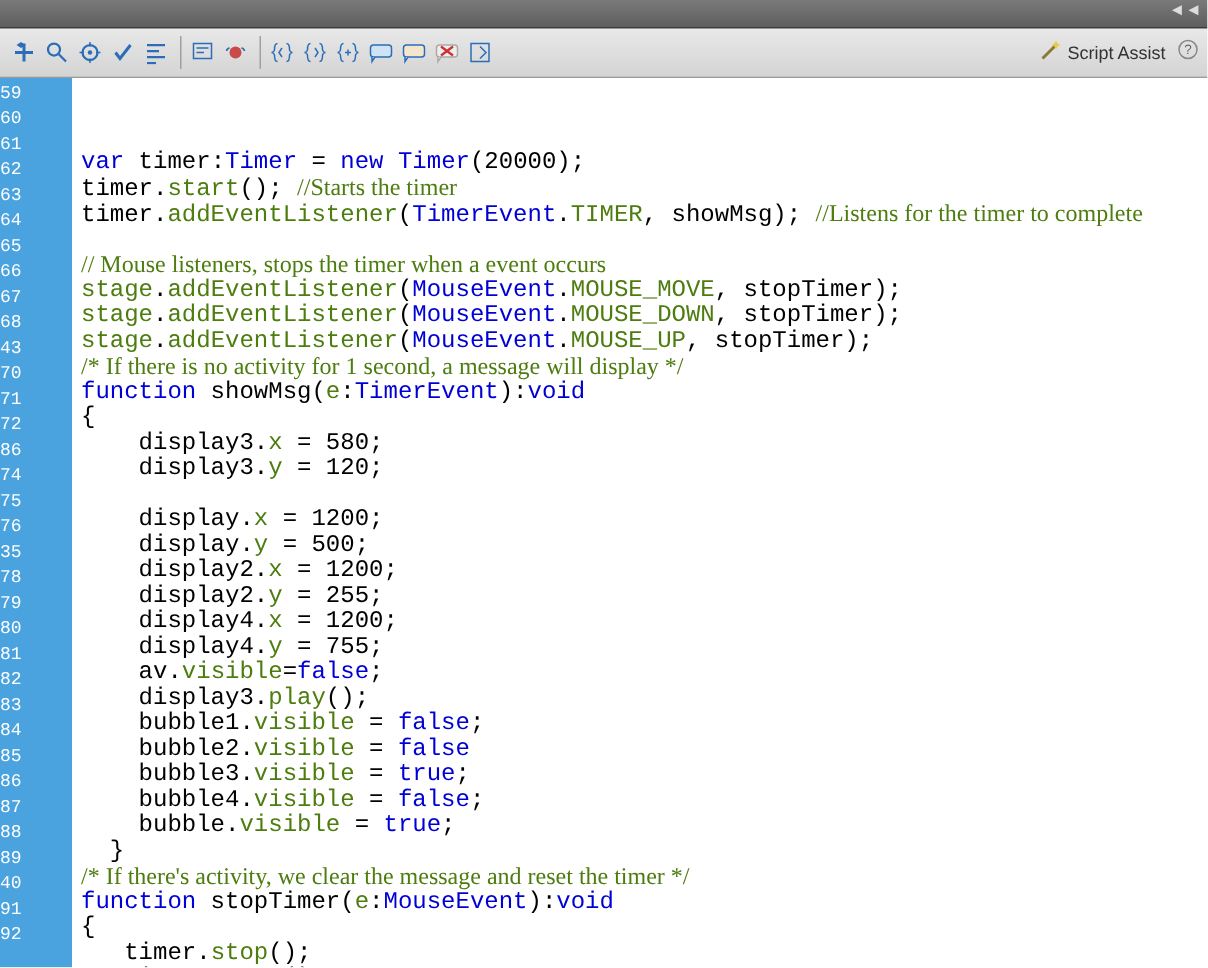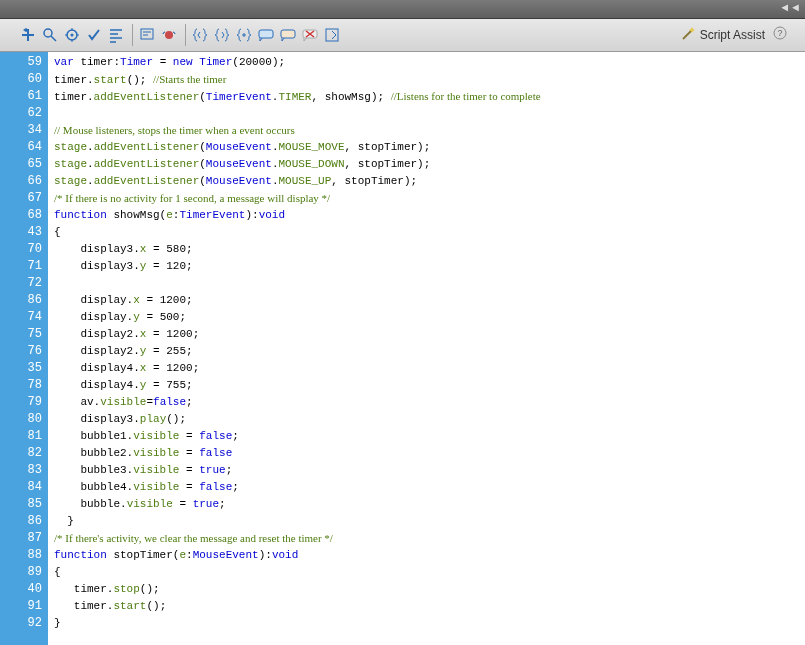--- a/index.html
+++ b/index.html
@@ -1,29 +1,29 @@
 <!DOCTYPE html>
 <html><head>
 <meta charset="utf-8">
 <style>
 * { margin: 0; padding: 0; box-sizing: border-box; }
 body { width: 805px; height: 645px; font-family: "Courier New", monospace; background: #fff; overflow: hidden; }
 .topbar { height: 19px; background: linear-gradient(to bottom, #7a7a7a, #5e5e5e); border-bottom: 1px solid #3a3a3a; position: relative; }
 .topbar-collapse { position: absolute; right: 4px; top: 1px; color: #ddd; font-size: 11px; font-family: sans-serif; cursor: pointer; }
-.toolbar { height: 33px; background: linear-gradient(to bottom, #e8e8e8, #d4d4d4); border-bottom: 1px solid #9a9a9a; display: flex; align-items: center; padding: 0 18px; }
+.toolbar { height: 33px; background: linear-gradient(to bottom, #e8e8e8, #d4d4d4); border-bottom: 1px solid #9a9a9a; display: flex; align-items: center; padding: 0 6px; }
 .toolbar-icon { width: 20px; height: 20px; margin-right: 2px; display: inline-flex; align-items: center; justify-content: center; cursor: pointer; }
 .toolbar-sep { width: 1px; height: 22px; background: #a0a0a0; margin: 0 4px; }
 .toolbar-spacer { flex: 1; }
 .script-assist { display: flex; align-items: center; font-family: sans-serif; font-size: 12px; color: #333; cursor: pointer; }
 .script-assist-icon { margin-right: 4px; }
 .help-icon { margin-left: 8px; color: #666; font-size: 12px; cursor: pointer; }
 .code-area { display: flex; height: calc(645px - 52px); background: #fff; overflow: hidden; }
-.gutter { width: 48px; background: #4aa3df; color: #fff; font-family: "Courier New", monospace; font-size: 12px; line-height: 17px; text-align: right; padding: 2px 6px 0 0; user-select: none; flex-shrink: 0; }
+.gutter { width: 48px; background: #4aa3df; color: #fff; font-family: "Courier New", monospace; font-size: 12px; line-height: 17px; padding: 2px 6px 0 0; user-select: none; flex-shrink: 0; }
 .gutter .ln { height: 17px; }
-.code { flex: 1; font-family: "Courier New", monospace; font-size: 11px; line-height: 17px; padding: 2px 0 0 6px; white-space: pre; color: #000; overflow: hidden; }
+.code { flex: 1; font-family: "Courier New", monospace; font-size: 16px; line-height: 17px; padding: 16px 0 0 6px; white-space: pre; color: #000; overflow: hidden; margin-top: 32px; }
 .code .line { height: 17px; display: block; }
 .kw { color: #0000d4; }
 .type { color: #0000d4; }
 .prop { color: #4d7c0f; }
 .cmt { color: #4d7c0f; font-family: Liberation Serif, serif; }
 </style>
 </head>
 <body>
 
 <div class="topbar">
@@ -130,21 +130,21 @@
         <text x="7" y="10" text-anchor="middle" font-size="9" fill="#666" font-family="sans-serif">?</text>
       </svg></span>
 </div>
 
 <div class="code-area">
   <div class="gutter" id="gutter">
       <div class="ln">59</div>
       <div class="ln">60</div>
       <div class="ln">61</div>
       <div class="ln">62</div>
-      <div class="ln">34</div>
+      <div class="ln">63</div>
       <div class="ln">64</div>
       <div class="ln">65</div>
       <div class="ln">66</div>
       <div class="ln">67</div>
       <div class="ln">68</div>
       <div class="ln">43</div>
       <div class="ln">70</div>
       <div class="ln">71</div>
       <div class="ln">72</div>
       <div class="ln">86</div>

